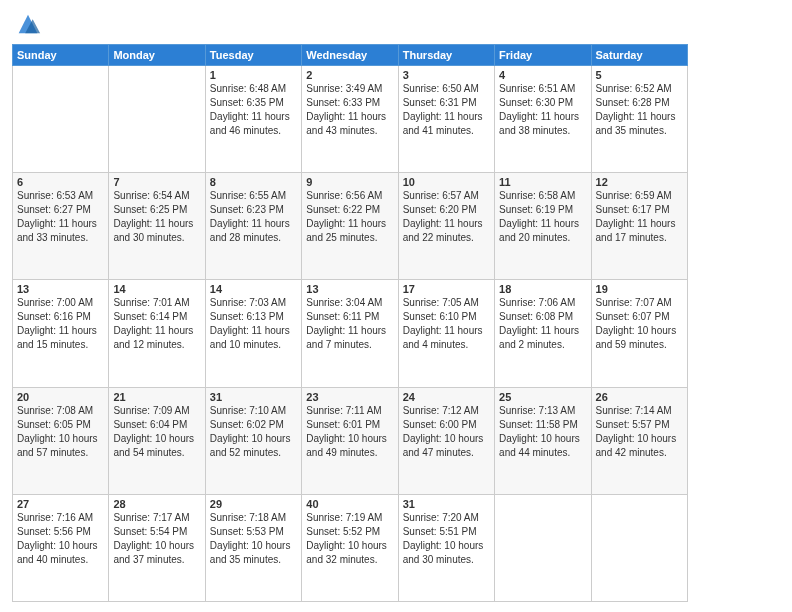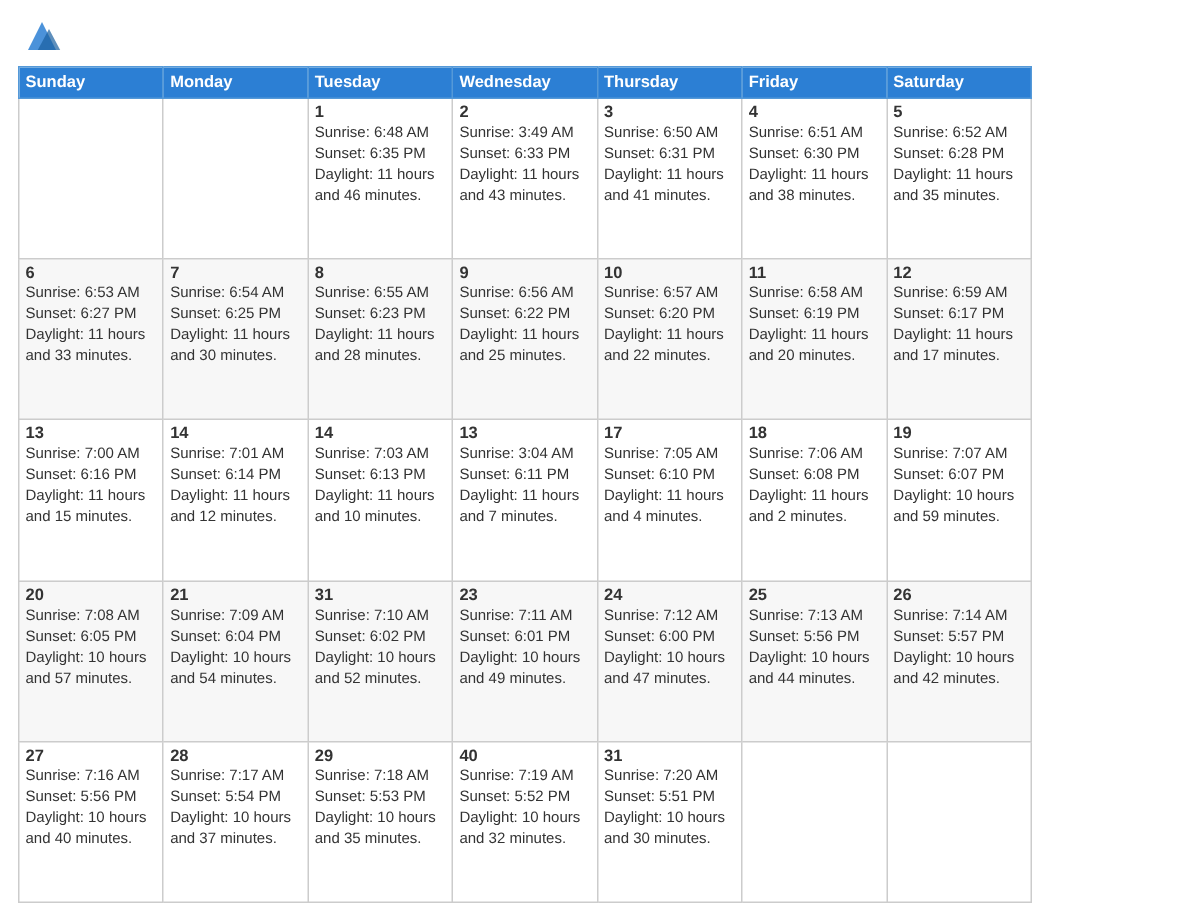--- a/index.html
+++ b/index.html
@@ -287,21 +287,21 @@
           </td>
           <td>
             <span class="day-num">24</span>
             <div class="day-info">Sunrise: 7:12 AM
 Sunset: 6:00 PM
 Daylight: 10 hours and 47 minutes.</div>
           </td>
           <td>
             <span class="day-num">25</span>
             <div class="day-info">Sunrise: 7:13 AM
-Sunset: 5:56 PM
+Sunset: 11:58 PM
 Daylight: 10 hours and 44 minutes.</div>
           </td>
           <td>
             <span class="day-num">26</span>
             <div class="day-info">Sunrise: 7:14 AM
 Sunset: 5:57 PM
 Daylight: 10 hours and 42 minutes.</div>
           </td>
         </tr>
         <tr>

